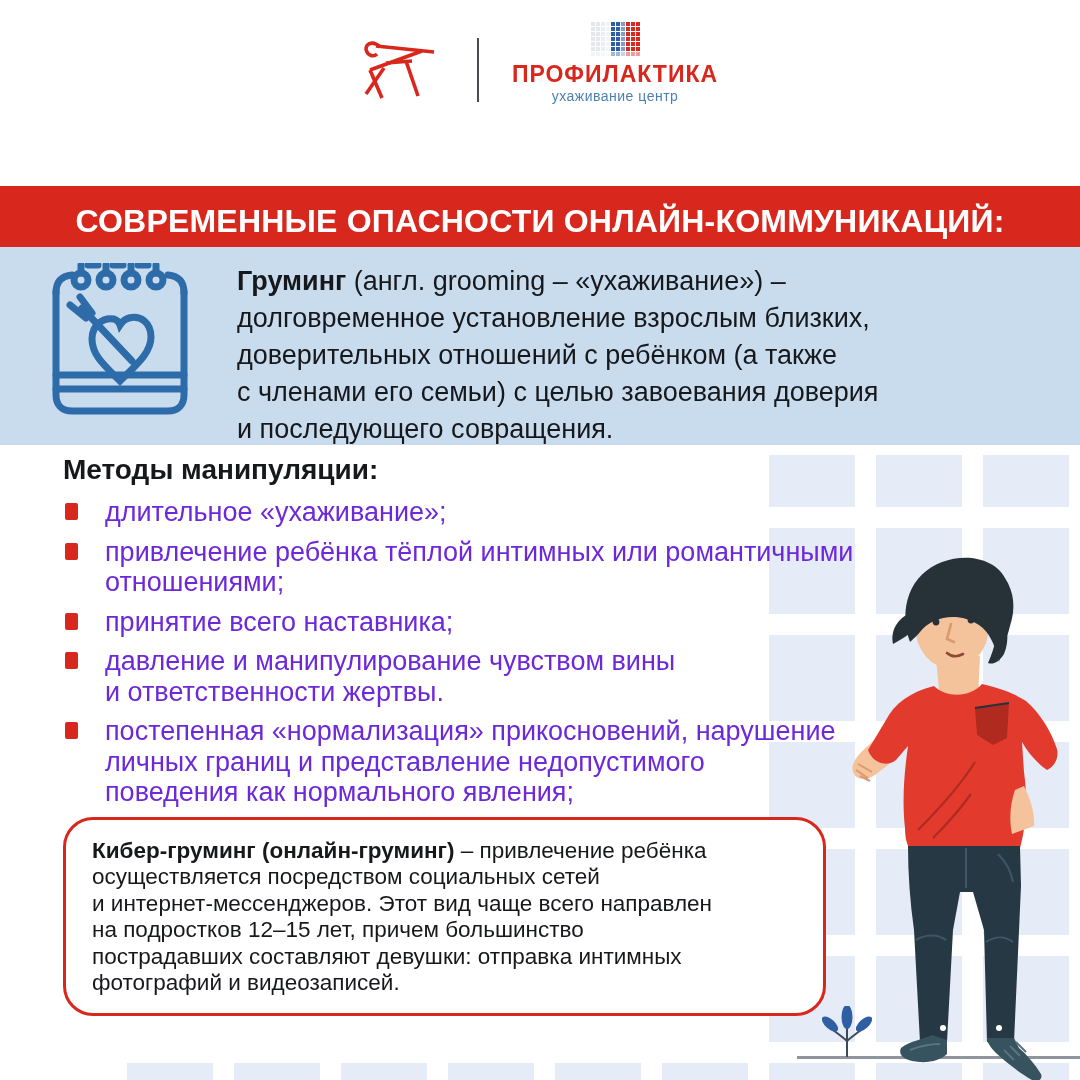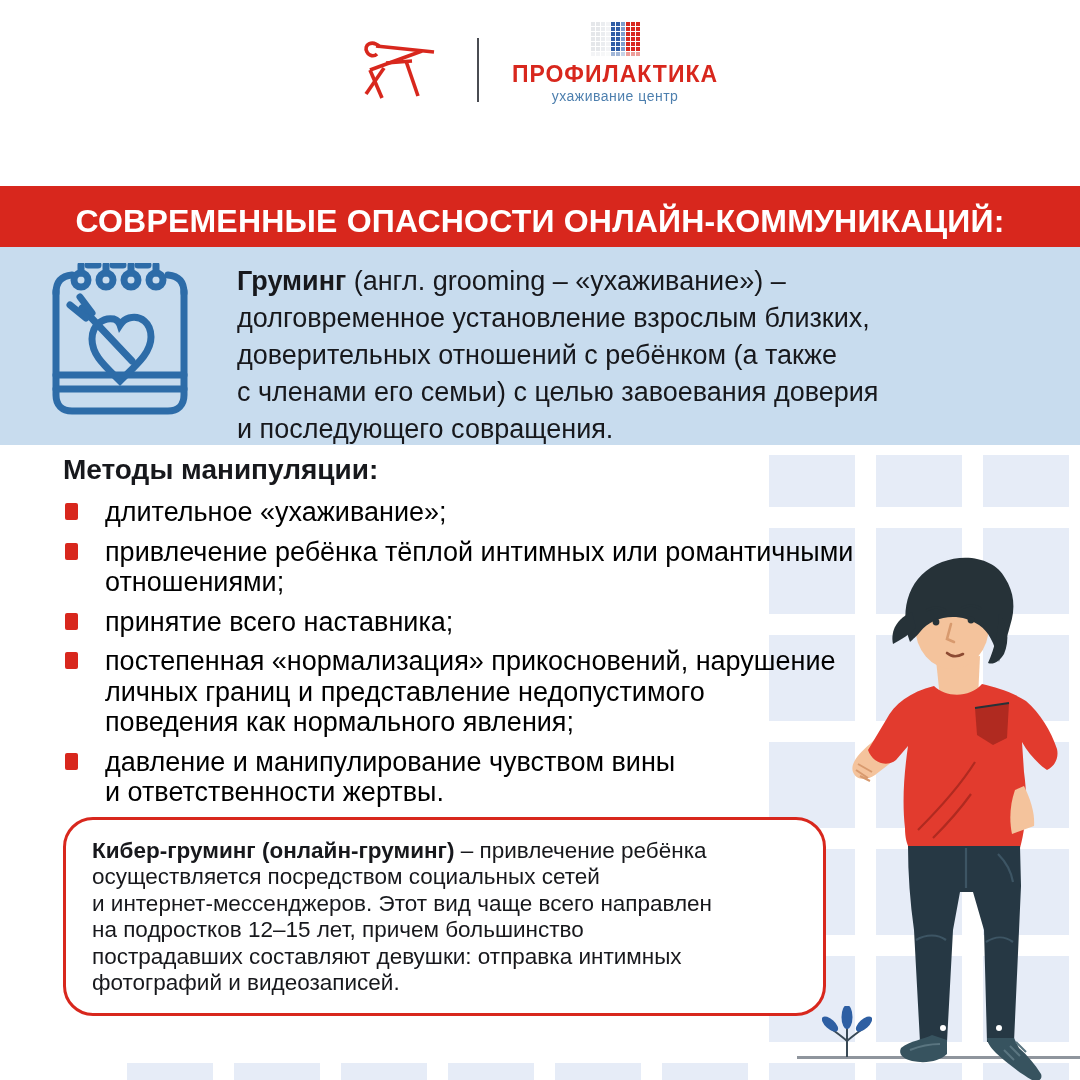--- a/index.html
+++ b/index.html
@@ -43,21 +43,21 @@
   
   .ground-line{position:absolute;left:797px;top:1056px;width:283px;height:3px;background:#8f959d;}
   .plant{position:absolute;left:822px;top:1006px;width:50px;height:52px;}
   
   .man{position:absolute;left:848px;top:548px;width:216px;height:532px;}
   
   .content{position:absolute;left:55px;top:455px;width:800px;margin-left:8px;}
   .methods-heading{margin:0 0 12px 0;font-size:28px;line-height:30px;font-weight:bold;color:#17181c;}
   .methods-list{list-style:none;margin:0;padding:0;}
   .methods-list li{position:relative;padding-left:42px;font-size:27px;line-height:30.5px;
-    margin-bottom:9px;white-space:pre-line;color:#000000;}
+    margin-bottom:9px;white-space:pre-line;color:#6d28d9;}
   .bullet{position:absolute;left:2px;top:6px;width:13px;height:17px;background:#d8271d;border-radius:2px;}
   
   .callout{box-sizing:border-box;margin-top:6px;width:763px;border:3px solid #d8271d;
     border-radius:30px;padding:18px 24px 16px 26px;background:#ffffff;
     font-size:22.5px;line-height:26.5px;color:#17181c;position:relative;z-index:2;}
   .callout b{font-weight:bold;}
   .callout .rest{white-space:pre-line;}
 </style>
 </head>
 <body>
@@ -236,25 +236,25 @@
     <path d="M156,502 L166,512 M162,498 L172,508 M168,494 L178,504" stroke="#5a7580" stroke-width="2" fill="none"></path>
   </svg>
 
   <div class="content">
     <h2 class="methods-heading">Методы манипуляции:</h2>
     <ul class="methods-list">
       <li><span class="bullet"></span><span>длительное «ухаживание»;</span></li>
       <li><span class="bullet"></span><span>привлечение ребёнка тёплой интимных или романтичными
 отношениями;</span></li>
       <li><span class="bullet"></span><span>принятие всего наставника;</span></li>
+      <li><span class="bullet"></span><span>давление и манипулирование чувством вины
+и ответственности жертвы.</span></li>
       <li><span class="bullet"></span><span>постепенная «нормализация» прикосновений, нарушение
 личных границ и представление недопустимого
 поведения как нормального явления;</span></li>
-      <li><span class="bullet"></span><span>давление и манипулирование чувством вины
-и ответственности жертвы.</span></li>
     </ul>
     <div class="callout"><b>Кибер-груминг (онлайн-груминг)</b><span class="rest"> – привлечение ребёнка
 осуществляется посредством социальных сетей
 и интернет-мессенджеров. Этот вид чаще всего направлен
 на подростков 12–15 лет, причем большинство
 пострадавших составляют девушки: отправка интимных
 фотографий и видеозаписей.</span></div>
   </div>
 
 </div>

